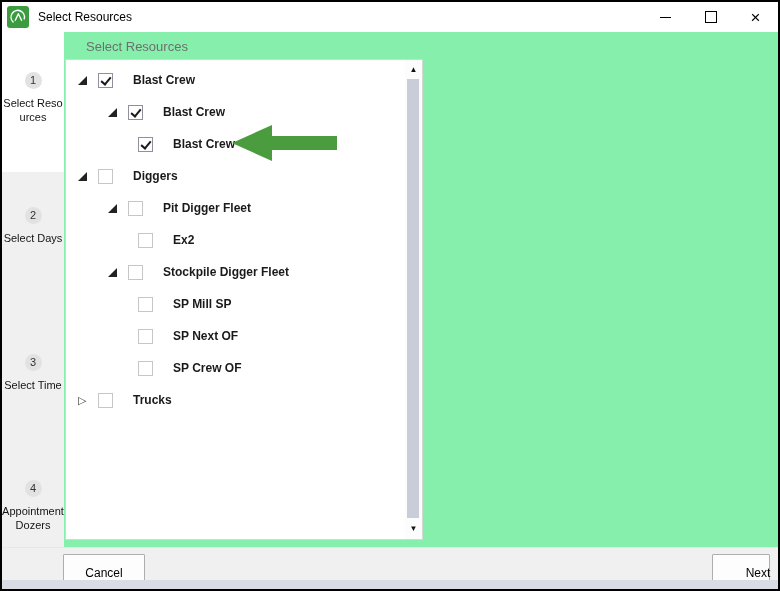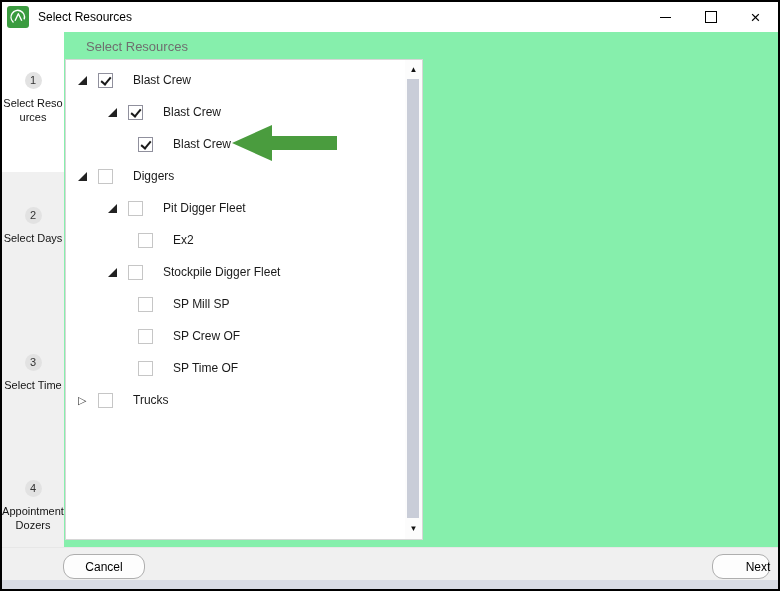--- a/index.html
+++ b/index.html
@@ -33,33 +33,33 @@
   .trow.lv2{padding-left:42px;}
   .trow.lv3{padding-left:52px;}
   .arrow{width:20px;height:14px;display:flex;align-items:center;flex:0 0 auto;}
   .arrow.expanded::before{content:"";display:block;width:0;height:0;
     border-left:9px solid transparent;border-bottom:9px solid #222;}
   .arrow.collapsed::before{content:"\25B7";font-size:11px;line-height:1;color:#333;}
   .cb{width:15px;height:15px;box-sizing:border-box;background:#fff;border:1px solid #c6c6c6;position:relative;flex:0 0 auto;}
   .cb.checked{border-color:#90909d;}
   .cb.checked::after{content:"";position:absolute;left:4px;top:1px;width:4px;height:8px;
     border-right:2px solid #1a1a1a;border-bottom:2px solid #1a1a1a;transform:rotate(40deg);}
-  .tlabel{margin-left:20px;white-space:nowrap;}
+  .tlabel{margin-left:20px;white-space:nowrap;font-weight:bold;}
   
   .annot-arrow{position:absolute;left:166px;top:64px;pointer-events:none;}
   
   .sb{position:absolute;top:0;right:0;width:17px;bottom:0;background:#fcfcfc;}
   .sb-up,.sb-down{position:absolute;left:0;right:0;height:14px;text-align:center;font-size:8px;color:#111;line-height:14px;}
   .sb-up{top:3px;} .sb-down{bottom:3px;}
   .sb-thumb{position:absolute;left:2px;width:12px;top:19px;bottom:21px;background:#c9cdd8;}
   
   .footer{position:absolute;left:0;right:0;top:545px;height:35px;background:#f0f0f0;border-top:1px solid #e7e7e7;}
-  .btn{position:absolute;top:6px;height:25px;box-sizing:border-box;background:#fdfdfd;border:1px solid #aeaeae;
+  .btn{position:absolute;top:6px;height:37px;box-sizing:border-box;background:#fdfdfd;border:1px solid #aeaeae;
     font-family:"Liberation Sans",sans-serif;font-size:12px;color:#000;display:flex;align-items:center;justify-content:center;
-    border-radius:11px;padding:0;}
+    border-radius:1px;padding:0;}
   .btn-cancel{left:61px;width:82px;}
   .btn-next{right:8px;width:58px;padding-left:34px;}
   .bottomstrip{position:absolute;left:0;right:0;bottom:0;height:9px;background:#d9dce4;}
 </style>
 </head>
 <body>
 
 <div class="window">
 
   <div class="titlebar">
@@ -145,26 +145,26 @@
         <span class="tlabel">Stockpile Digger Fleet</span>
       </div>
       <div class="trow lv3">
         <span class="arrow none"></span>
         <span class="cb unchecked"></span>
         <span class="tlabel">SP Mill SP</span>
       </div>
       <div class="trow lv3">
         <span class="arrow none"></span>
         <span class="cb unchecked"></span>
-        <span class="tlabel">SP Crew OF</span>
+        <span class="tlabel">SP Next OF</span>
       </div>
       <div class="trow lv3">
         <span class="arrow none"></span>
         <span class="cb unchecked"></span>
-        <span class="tlabel">SP Time OF</span>
+        <span class="tlabel">SP Crew OF</span>
       </div>
       <div class="trow lv1">
         <span class="arrow collapsed"></span>
         <span class="cb unchecked"></span>
         <span class="tlabel">Trucks</span>
       </div>
 
     </div>
 
     <svg class="annot-arrow" width="106" height="38">

